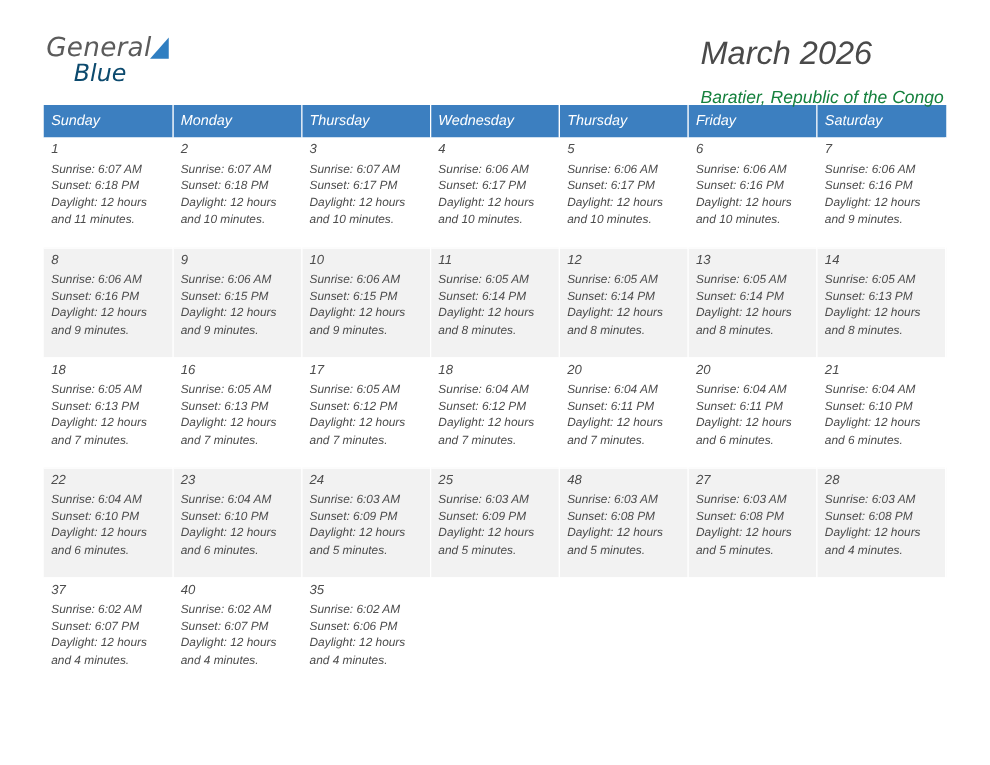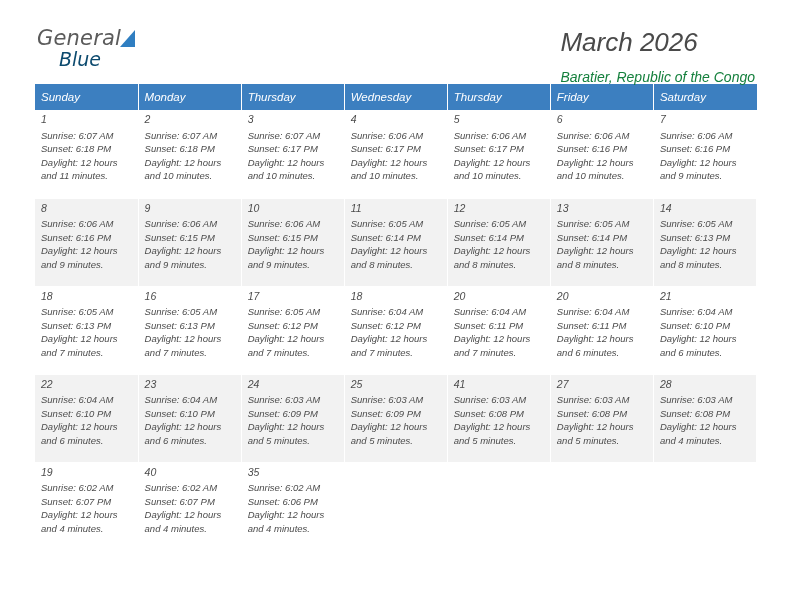--- a/index.html
+++ b/index.html
@@ -327,21 +327,21 @@
             <span class="info">and 5 minutes.</span>
           </td>
           <td>
             <span class="daynum">25</span>
             <span class="info">Sunrise: 6:03 AM</span>
             <span class="info">Sunset: 6:09 PM</span>
             <span class="info">Daylight: 12 hours</span>
             <span class="info">and 5 minutes.</span>
           </td>
           <td>
-            <span class="daynum">41</span>
+            <span class="daynum">48</span>
             <span class="info">Sunrise: 6:03 AM</span>
             <span class="info">Sunset: 6:08 PM</span>
             <span class="info">Daylight: 12 hours</span>
             <span class="info">and 5 minutes.</span>
           </td>
           <td>
             <span class="daynum">27</span>
             <span class="info">Sunrise: 6:03 AM</span>
             <span class="info">Sunset: 6:08 PM</span>
             <span class="info">Daylight: 12 hours</span>
@@ -350,21 +350,21 @@
           <td>
             <span class="daynum">28</span>
             <span class="info">Sunrise: 6:03 AM</span>
             <span class="info">Sunset: 6:08 PM</span>
             <span class="info">Daylight: 12 hours</span>
             <span class="info">and 4 minutes.</span>
           </td>
         </tr>
         <tr>
           <td>
-            <span class="daynum">19</span>
+            <span class="daynum">37</span>
             <span class="info">Sunrise: 6:02 AM</span>
             <span class="info">Sunset: 6:07 PM</span>
             <span class="info">Daylight: 12 hours</span>
             <span class="info">and 4 minutes.</span>
           </td>
           <td>
             <span class="daynum">40</span>
             <span class="info">Sunrise: 6:02 AM</span>
             <span class="info">Sunset: 6:07 PM</span>
             <span class="info">Daylight: 12 hours</span>

